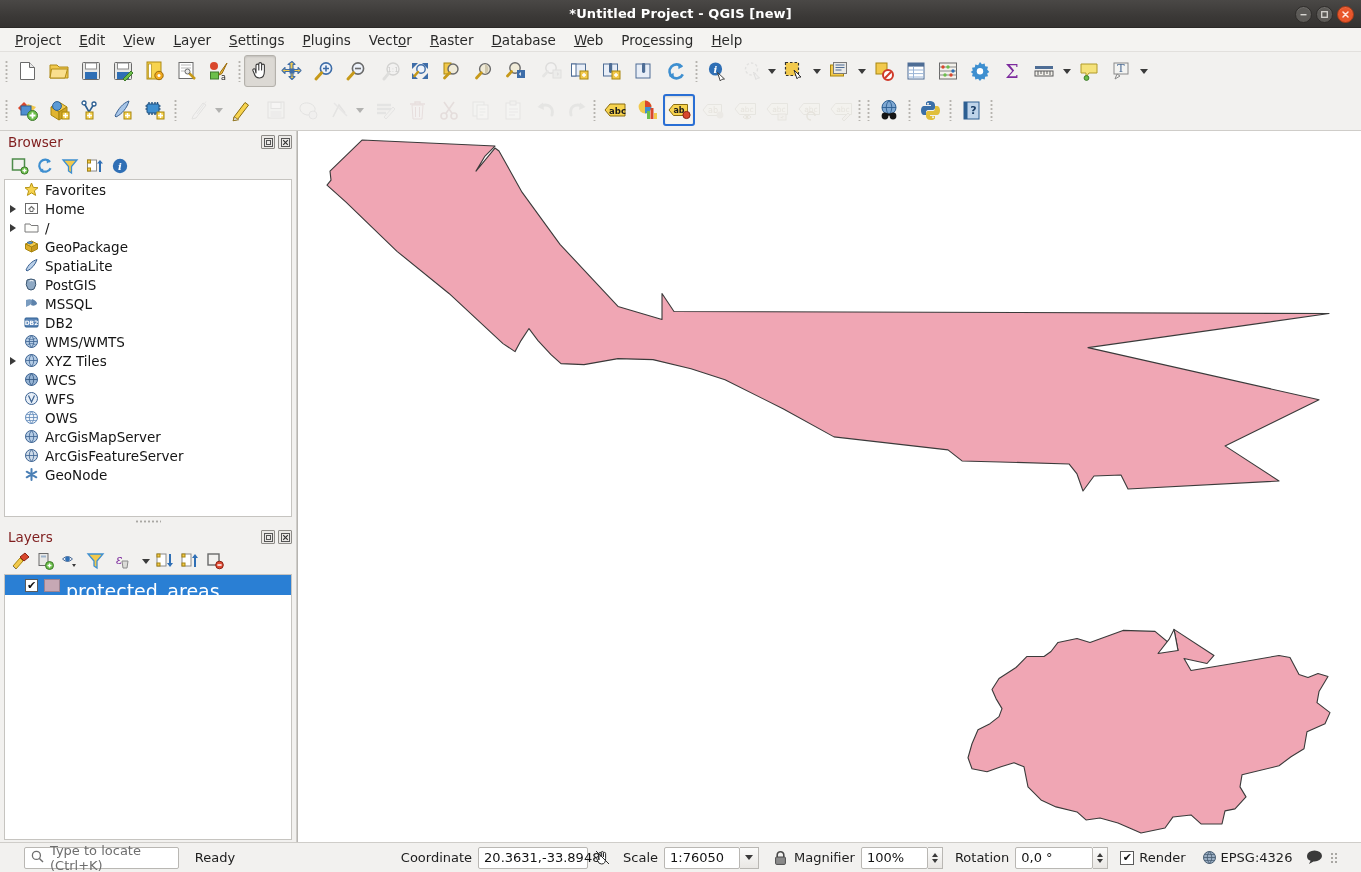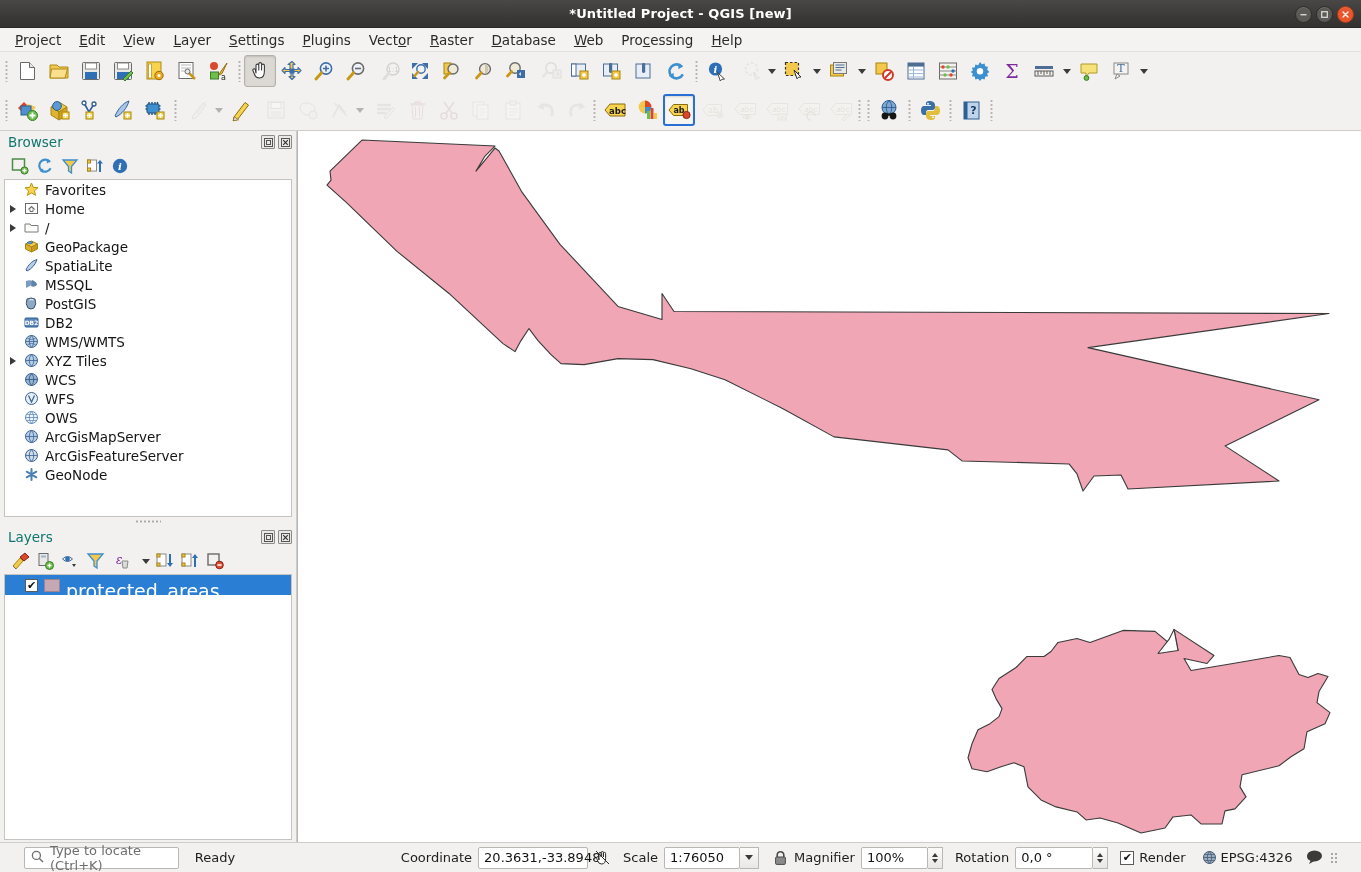--- a/index.html
+++ b/index.html
@@ -102,21 +102,21 @@
     display: flex; flex-direction: column;
     background: #f2f1ef;
     border-right: 1px solid #cfcdc9;
     min-height: 0;
   }
   .panel { display: flex; flex-direction: column; min-height: 0; }
   .panel-head {
     height: 22px; flex: 0 0 22px;
     display: flex; align-items: center;
     padding: 0 4px 0 8px;
-    font-size: 13.5px; color: #0f766e;
+    font-size: 13.5px; color: #7f1d1d;
     background: #f2f1ef;
   }
   .panel-head .ptitle { flex: 1 1 auto; }
   .panel-head .pbtns { display: flex; gap: 3px; }
   .pbtn {
     width: 14px; height: 14px;
     border: 1px solid #8d8b87;
     background: #ebe9e6;
     display: flex; align-items: center; justify-content: center;
     color: #4a4a4a; font-size: 9px; line-height: 1;
@@ -915,35 +915,35 @@
               <svg width="15" height="15" viewBox="0 0 15 15">
                   <path d="M2 12 C4 7, 8 3, 13 1.5 C11.5 6.5, 7.5 11, 3 13z" fill="#b9cfe8" stroke="#3a6191"></path>
                 </svg>
             </span>
             <span>SpatiaLite</span>
           </div>
           <div class="tree-row">
             <span class="exp"></span>
             <span class="ico">
               <svg width="15" height="15" viewBox="0 0 15 15">
+                  <path d="M3 3 q4-2 8 0 q2 5-1 9 q-3 2-6 0 q-3-4-1-9z" fill="#8fa9c4" stroke="#3a5570"></path>
+                  <path d="M5.5 4 q2-1 4 0" stroke="#fff" fill="none"></path>
+                </svg>
+            </span>
+            <span>PostGIS</span>
+          </div>
+          <div class="tree-row">
+            <span class="exp"></span>
+            <span class="ico">
+              <svg width="15" height="15" viewBox="0 0 15 15">
                   <path d="M2 4 q5-2 8 1 q-3 4-8 6z" fill="#7a9cc0"></path>
                   <path d="M8 3 q5 2 5 5 q-3 3-6 1" fill="#5d82ab"></path>
                 </svg>
             </span>
             <span>MSSQL</span>
-          </div>
-          <div class="tree-row">
-            <span class="exp"></span>
-            <span class="ico">
-              <svg width="15" height="15" viewBox="0 0 15 15">
-                  <path d="M3 3 q4-2 8 0 q2 5-1 9 q-3 2-6 0 q-3-4-1-9z" fill="#8fa9c4" stroke="#3a5570"></path>
-                  <path d="M5.5 4 q2-1 4 0" stroke="#fff" fill="none"></path>
-                </svg>
-            </span>
-            <span>PostGIS</span>
           </div>
           <div class="tree-row">
             <span class="exp"></span>
             <span class="ico">
               <svg width="15" height="15" viewBox="0 0 15 15">
                   <rect x="1" y="3" width="13" height="9" rx="1" fill="#5c86b8" stroke="#2d5f92"></rect>
                   <text x="7.5" y="10" font-size="6" font-weight="bold" text-anchor="middle" font-family="DejaVu Sans" fill="#fff">DB2</text>
                 </svg>
             </span>
             <span>DB2</span>

